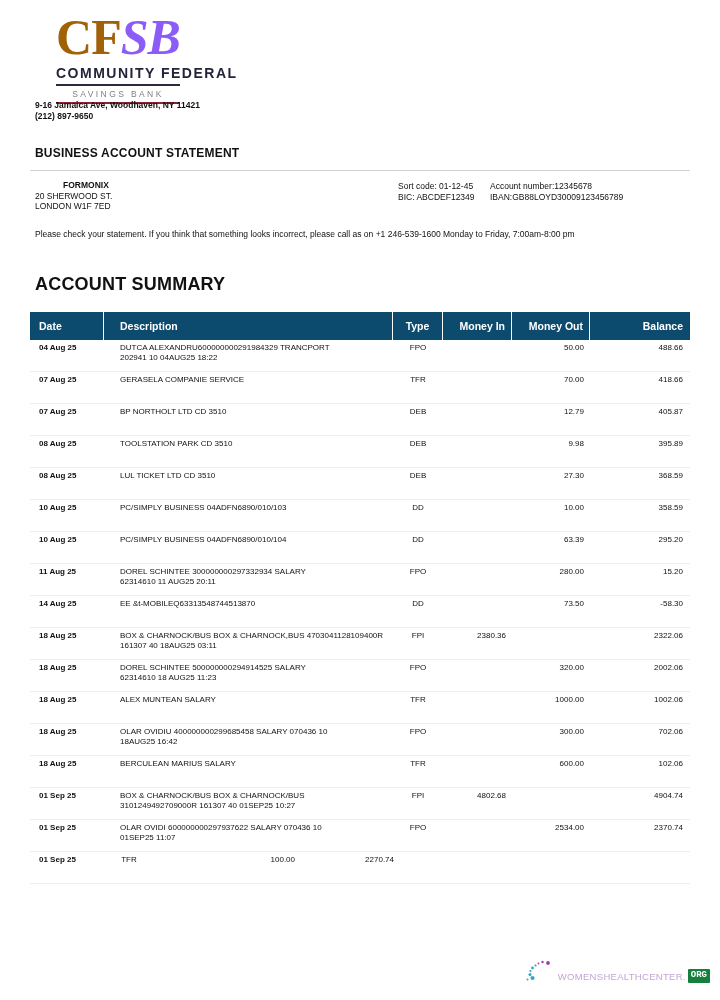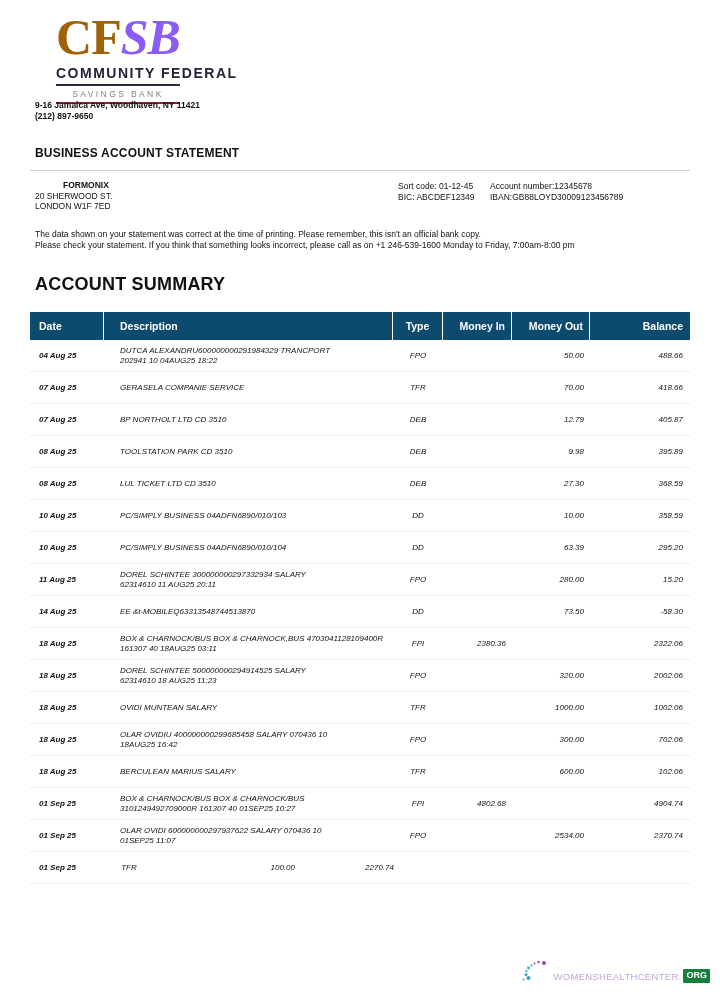--- a/index.html
+++ b/index.html
@@ -36,21 +36,21 @@
   .thead { display:flex; color:#ffffff; font-weight:bold; font-size:10.5px; height:28px; align-items:center; }
   .th { border-right:1px solid #ffffff; height:100%; display:flex; align-items:center; }
   .th:last-child { border-right:none; }
   .c-date { width:74px; padding-left:9px; }
   .c-desc { width:289px; padding-left:16px; }
   .c-type { width:50px; justify-content:center; text-align:center; }
   .c-in   { width:69px; justify-content:flex-end; text-align:right; padding-right:6px; }
   .c-out  { width:78px; justify-content:flex-end; text-align:right; padding-right:6px; }
   .c-bal  { width:100px; justify-content:flex-end; text-align:right; padding-right:7px; }
 
-  .tr { display:flex; align-items:center; min-height:32px; border-bottom:1px solid #ededed;font-style:italic; }
+  .tr { display:flex; min-height:32px; border-bottom:1px solid #ededed; }
   .td { padding-top:3px; padding-bottom:3px; }
   .td.c-date { font-weight:bold; }
   .td.c-type { padding-right:0; }
   .desc-line { line-height:10px; }
 
   
   .footer { position:absolute; top:959px; right:10px; display:flex; align-items:flex-end; gap:2px; }
   .site { font-size:9.5px; letter-spacing:0.3px; line-height:12px; }
   .org { font-size:9px; font-weight:bold; color:#ffffff; padding:1px 3px 2px 3px; border-radius:1px; line-height:11px; }
   .dots { margin-bottom:0px; }
@@ -80,21 +80,20 @@
   </div>
 
   <div class="acct">
     <span>Sort code: 01-12-45</span>
     <span>Account number:12345678</span>
     <span>BIC: ABCDEF12349</span>
     <span>IBAN:GB88LOYD30009123456789</span>
   </div>
 
   <div class="notice">
-    <div>The data shown on your statement was correct at the time of printing. Please remember, this isn't an official bank copy.</div>
     <div>Please check your statement. If you think that something looks incorrect, please call as on +1 246-539-1600 Monday to Friday, 7:00am-8:00 pm</div>
   </div>
 
   <div class="summary-heading">ACCOUNT SUMMARY</div>
 
   <div class="table">
     <div class="thead" style="background: #0c4a6e;">
       <div class="th c-date">Date</div>
       <div class="th c-desc">Description</div>
       <div class="th c-type">Type</div>
@@ -213,21 +212,21 @@
             <div class="desc-line">62314610 18 AUG25 11:23</div>
           </div>
       <div class="td c-type">FPO</div>
       <div class="td c-in"></div>
       <div class="td c-out">320.00</div>
       <div class="td c-bal">2002.06</div>
     </div>
         <div class="tr">
       <div class="td c-date">18 Aug 25</div>
       <div class="td c-desc">
-            <div class="desc-line">OVIDI MUNTEAN SALARY</div>
+            <div class="desc-line">ALEX MUNTEAN SALARY</div>
           </div>
       <div class="td c-type">TFR</div>
       <div class="td c-in"></div>
       <div class="td c-out">1000.00</div>
       <div class="td c-bal">1002.06</div>
     </div>
         <div class="tr">
       <div class="td c-date">18 Aug 25</div>
       <div class="td c-desc">
             <div class="desc-line">OLAR OVIDIU 400000000299685458 SALARY 070436 10</div>
@@ -286,16 +285,16 @@
       <circle cx="16.5" cy="3" r="1.2" fill="#9b3fb5"></circle>
       <circle cx="12.5" cy="4.5" r="0.9" fill="#9b3fb5"></circle>
       <circle cx="9.5" cy="6.5" r="1.1" fill="#35a7c6"></circle>
       <circle cx="6.5" cy="9" r="1.4" fill="#35a7c6"></circle>
       <circle cx="4.5" cy="12" r="1.1" fill="#35a7c6"></circle>
       <circle cx="4" cy="15.5" r="1.5" fill="#35a7c6"></circle>
       <circle cx="6.5" cy="19" r="2.1" fill="#35a7c6"></circle>
       <circle cx="1.5" cy="20.5" r="1.0" fill="#35a7c6"></circle>
     </svg>
     <span class="site" style="color: rgb(195, 166, 213);">WOMENSHEALTHCENTER.</span>
-    <span class="org" style="background: #15803d;">ORG</span>
+    <span class="org" style="background: #15803d; font-family: Liberation Mono, monospace;">ORG</span>
   </div>
 
 </div>
 
 </body></html>

